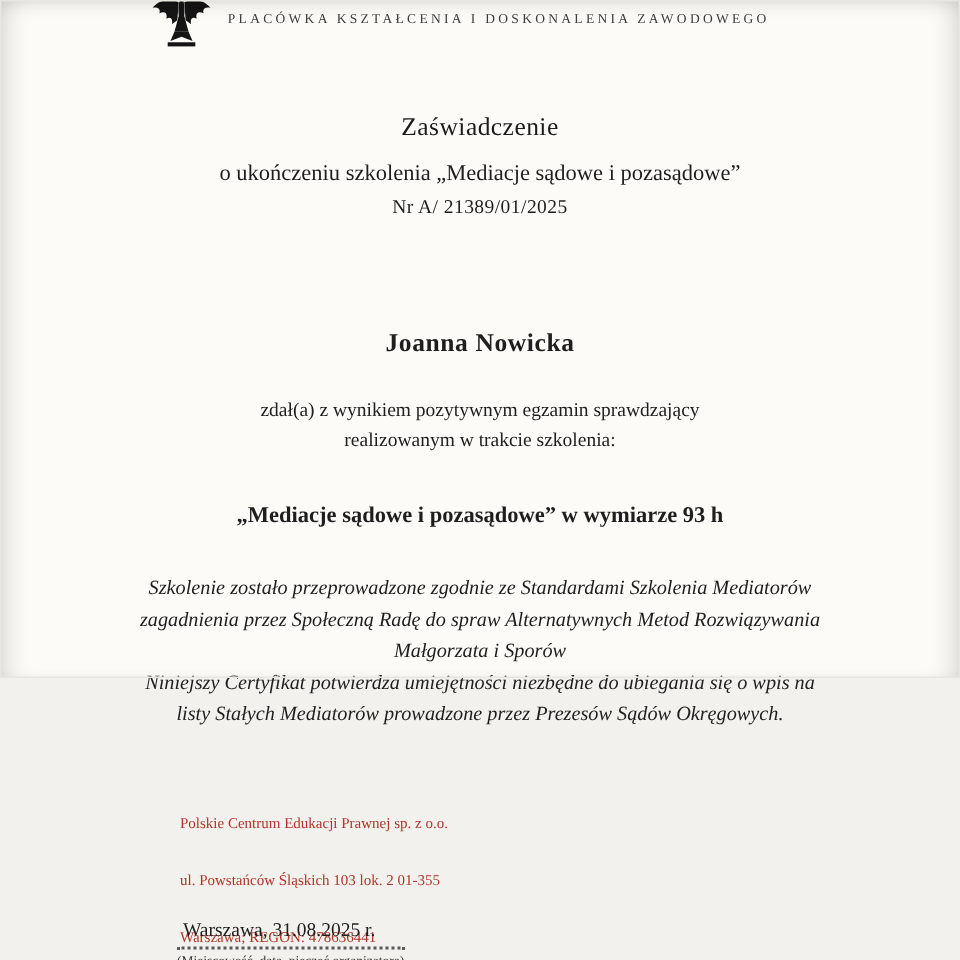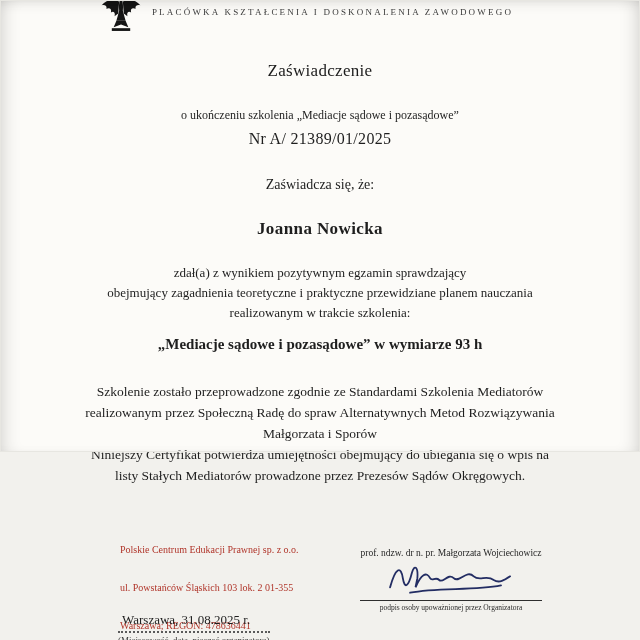--- a/index.html
+++ b/index.html
@@ -29,29 +29,29 @@
 
   .emblem { left: 98px; top: -7px; width: 46px; height: 40px; }
 
   .institution {
     top: 7px; left: 120px; right: 95px;
     text-align: center;
     font-size: 9px; letter-spacing: 2.2px;
     color: #3c3c3c; white-space: nowrap;
   }
 
-  .heading      { top: 61px;  font-size: 17px; letter-spacing: .3px; color: #1b1b1b; }
-  .subheading   { top: 108px; font-size: 12px; }
-  .cert-number  { top: 130px; font-size: 16px; letter-spacing: .3px; }
+  .heading      { top: 75px;  font-size: 17px; letter-spacing: .3px; color: #1b1b1b; }
+  .subheading   { top: 108px; font-size: 15px; }
+  .cert-number  { top: 130px; font-size: 13px; letter-spacing: .3px; }
   .intro        { top: 177px; font-size: 14px; }
   .recipient    { top: 219px; font-size: 17px; font-weight: bold; letter-spacing: .4px; }
 
   .exam-par     { top: 263px; font-size: 13px; line-height: 20px; }
   .course-line  { top: 336px; font-size: 15px; font-weight: bold; }
-  .standards-par{ top: 381px; font-size: 13.5px; line-height: 21px; }
+  .standards-par{ top: 381px; font-size: 13.5px; line-height: 21px; font-style: italic; }
 
   .organizer {
     top: 518px; left: 120px;
     font-size: 10px; line-height: 12.8px;
     color: #b0352a;
     white-space: pre-wrap;
   }
 
   .sign-block { top: 548px; left: 342px; width: 218px; text-align: center; }
   .signer     { font-size: 9.5px; color: #262626; white-space: nowrap; }
@@ -82,58 +82,45 @@
   </div>
 
   <div class="abs institution">PLACÓWKA KSZTAŁCENIA I DOSKONALENIA ZAWODOWEGO</div>
 
   <div class="abs center heading">Zaświadczenie</div>
 
   <div class="abs center subheading">o ukończeniu szkolenia „Mediacje sądowe i pozasądowe”</div>
 
   <div class="abs center cert-number">Nr A/ 21389/01/2025</div>
 
-  <div class="abs center intro">Zaświadcza się, że:</div>
 
   <div class="abs center recipient">Joanna Nowicka</div>
 
   <div class="abs center exam-par">
     <div>zdał(a) z wynikiem pozytywnym egzamin sprawdzający</div>
-    <div>obejmujący zagadnienia teoretyczne i praktyczne przewidziane planem nauczania</div>
     <div>realizowanym w trakcie szkolenia:</div>
   </div>
 
   <div class="abs center course-line">„Mediacje sądowe i pozasądowe” w wymiarze 93 h</div>
 
   <div class="abs center standards-par">
     <div>Szkolenie zostało przeprowadzone zgodnie ze Standardami Szkolenia Mediatorów</div>
-    <div>realizowanym przez Społeczną Radę do spraw Alternatywnych Metod Rozwiązywania</div>
+    <div>zagadnienia przez Społeczną Radę do spraw Alternatywnych Metod Rozwiązywania</div>
     <div>Małgorzata i Sporów</div>
-    <div>Niniejszy Certyfikat potwierdza umiejętności obejmujący do ubiegania się o wpis na</div>
+    <div>Niniejszy Certyfikat potwierdza umiejętności niezbędne do ubiegania się o wpis na</div>
     <div>listy Stałych Mediatorów prowadzone przez Prezesów Sądów Okręgowych.</div>
   </div>
 
   <div class="abs organizer">
     <div>Polskie Centrum Edukacji Prawnej sp. z o.o.</div>
     <div>ul. Powstańców Śląskich 103 lok. 2 01-355</div>
     <div>Warszawa; REGON: 478636441</div>
     
   </div>
 
-  <div class="abs sign-block">
-    <div class="signer">prof. ndzw. dr n. pr. Małgorzata Wojciechowicz</div>
-    <svg class="scribble" width="150" height="40" viewBox="0 0 150 44" aria-hidden="true">
-      <g fill="none" stroke="#232d63" stroke-width="2" stroke-linecap="round">
-        <path d="M8 30 C14 8 20 6 22 20 C24 32 28 30 32 14 C35 4 39 8 38 20 L36 30 C42 16 48 12 52 20 C54 24 58 18 62 22 C66 26 72 14 78 20 C84 26 92 10 100 18 C106 24 114 16 122 22 C128 26 134 22 140 18"></path>
-        <path d="M30 36 C60 30 100 34 130 28"></path>
-      </g>
-    </svg>
-    <div class="sign-line"></div>
-    <div class="sign-caption">podpis osoby upoważnionej przez Organizatora</div>
-  </div>
 
   <div class="abs place-date">Warszawa, 31.08.2025 r.</div>
 
   <div class="abs dotted-line"></div>
 
   <div class="abs date-caption">(Miejscowość, data, pieczęć organizatora)</div>
 
   <div class="scan-overlay"></div>
 </div>
 

